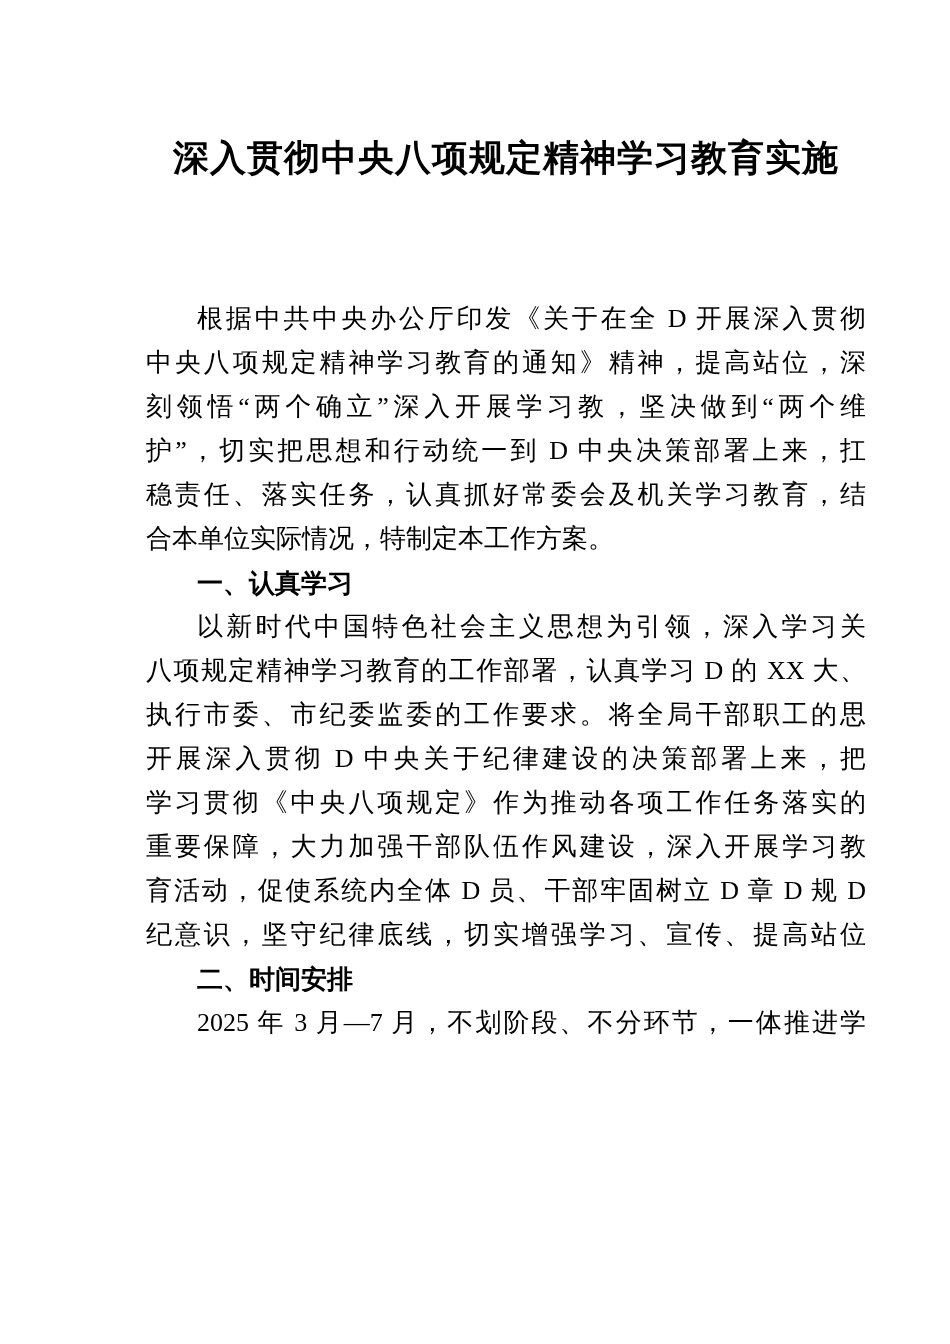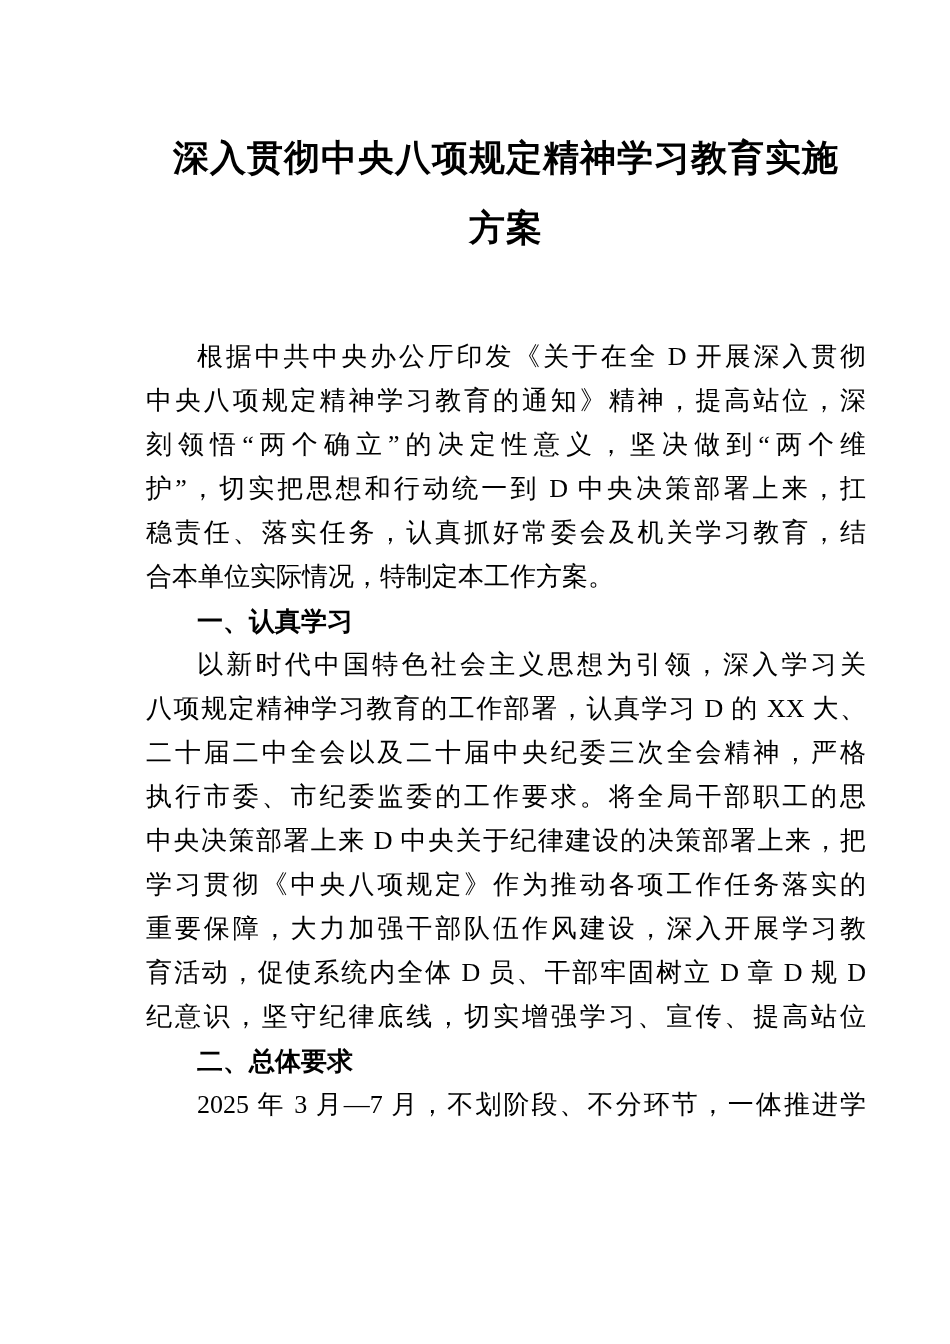--- a/index.html
+++ b/index.html
@@ -21,21 +21,21 @@
   .doc-title {
     margin: 123px 0 0 0;
     font-size: 36px;
     line-height: 70px;
     font-weight: bold;
     text-align: center;
     font-family: "Liberation Serif", "DejaVu Serif", serif;
     letter-spacing: 1px;
   }
   .doc-body {
-    margin-top: 72px;
+    margin-top: 104px;
     font-size: 26px;
   }
   .line {
     line-height: 44px;
     height: 44px;
     overflow: hidden;
     text-align: justify;
     text-align-last: justify;
     text-justify: inter-ideograph;
     text-justify: inter-character;
@@ -56,35 +56,33 @@
     text-align-last: left;
     padding-left: 51px;
   }
 </style>
 </head>
 <body>
 
 <div class="page">
   <h1 class="doc-title">
     <div>深入贯彻中央八项规定精神学习教育实施</div>
-    <div>方案</div>
   </h1>
   <div class="doc-body">
       <div class="line indent">根据中共中央办公厅印发《关于在全 D 开展深入贯彻</div>
       <div class="line">中央八项规定精神学习教育的通知》精神，提高站位，深</div>
-      <div class="line">刻领悟“两个确立”的决定性意义，坚决做到“两个维</div>
+      <div class="line">刻领悟“两个确立”深入开展学习教，坚决做到“两个维</div>
       <div class="line">护”，切实把思想和行动统一到 D 中央决策部署上来，扛</div>
       <div class="line">稳责任、落实任务，认真抓好常委会及机关学习教育，结</div>
       <div class="line no-justify">合本单位实际情况，特制定本工作方案。</div>
       <div class="line heading">一、认真学习</div>
       <div class="line indent">以新时代中国特色社会主义思想为引领，深入学习关</div>
       <div class="line">八项规定精神学习教育的工作部署，认真学习 D 的 XX 大、</div>
-      <div class="line">二十届二中全会以及二十届中央纪委三次全会精神，严格</div>
       <div class="line">执行市委、市纪委监委的工作要求。将全局干部职工的思</div>
-      <div class="line">中央决策部署上来 D 中央关于纪律建设的决策部署上来，把</div>
+      <div class="line">开展深入贯彻 D 中央关于纪律建设的决策部署上来，把</div>
       <div class="line">学习贯彻《中央八项规定》作为推动各项工作任务落实的</div>
       <div class="line">重要保障，大力加强干部队伍作风建设，深入开展学习教</div>
       <div class="line">育活动，促使系统内全体 D 员、干部牢固树立 D 章 D 规 D</div>
       <div class="line">纪意识，坚守纪律底线，切实增强学习、宣传、提高站位</div>
-      <div class="line heading">二、总体要求</div>
+      <div class="line heading">二、时间安排</div>
       <div class="line indent">2025 年 3 月—7 月，不划阶段、不分环节，一体推进学</div>
     </div>
 </div>
 
 </body></html>

